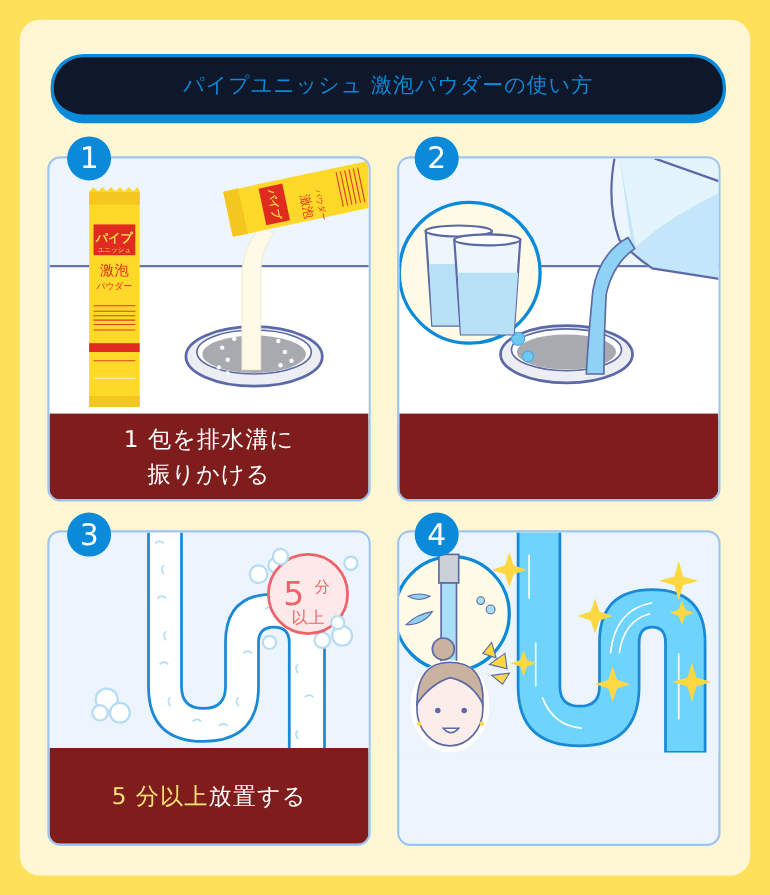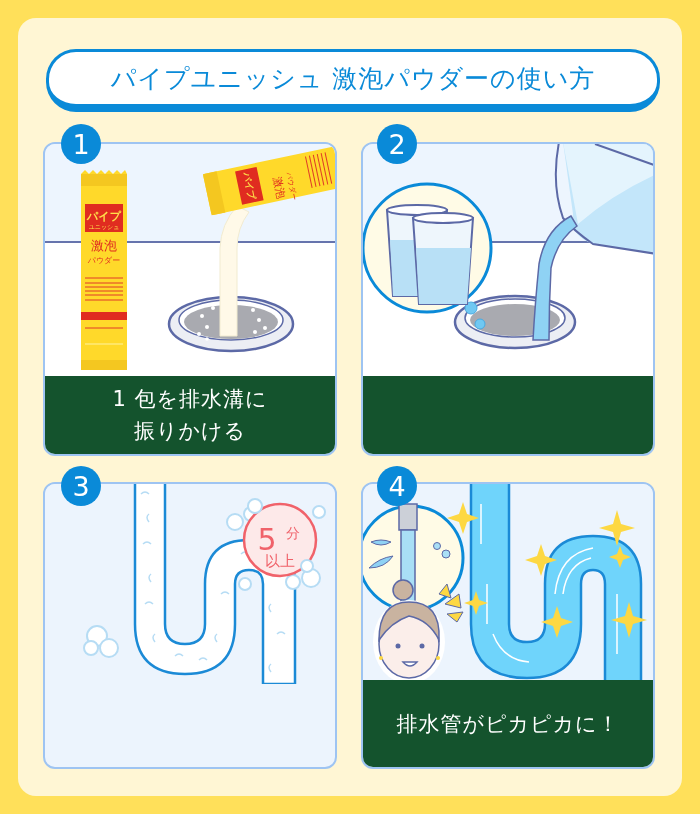--- a/index.html
+++ b/index.html
@@ -1,20 +1,20 @@
 <!DOCTYPE html>
 <html><head>
 <meta charset="utf-8">
 <style>
   html,body{margin:0;padding:0;}
   body{width:700px;height:814px;background:#ffe05a;position:relative;overflow:hidden;font-family:"DejaVu Sans","Liberation Sans",sans-serif;}
   .inner{position:absolute;left:18px;top:18px;width:664px;height:778px;background:#fff6d4;border-radius:18px;}
-  .title{position:absolute;left:46px;top:49px;width:608px;height:52px;background:#ffffff;border:3px solid #0a8ad8;border-bottom-width:8px;border-radius:30px;display:flex;align-items:center;justify-content:center;color:#0a8ad8;font-size:25px;letter-spacing:1px;box-sizing:content-box;}
+  .title{position:absolute;left:46px;top:49px;width:608px;height:52px;background:#0f172a;border:3px solid #0a8ad8;border-bottom-width:8px;border-radius:30px;display:flex;align-items:center;justify-content:center;color:#0a8ad8;font-size:19px;letter-spacing:1px;box-sizing:content-box;}
   .panel{position:absolute;width:294px;border:2px solid #9ec4f2;border-radius:12px;overflow:hidden;background:#ecf4fd;box-sizing:border-box;}
-  .caption{position:absolute;left:0;right:0;bottom:0;background:#14532d;color:#fff;display:flex;align-items:center;justify-content:center;text-align:center;font-size:21px;line-height:32px;letter-spacing:1px;}
+  .caption{position:absolute;left:0;right:0;bottom:0;background:#7f1d1d;color:#fff;display:flex;align-items:center;justify-content:center;text-align:center;font-size:21px;line-height:32px;letter-spacing:1px;}
   .caption .hl{color:#ffe27a;}
   .num{position:absolute;width:40px;height:40px;border-radius:50%;background:#0a8ad8;color:#fff;font-size:27px;display:flex;align-items:center;justify-content:center;font-family:"DejaVu Sans",sans-serif;z-index:5;}
   .scene{position:absolute;left:0;top:0;width:100%;}
   svg{display:block;}
 </style>
 </head>
 <body>
 
 <div class="inner"></div>
 
@@ -178,20 +178,25 @@
         <text x="248" y="54" font-size="14" fill="#f0626a" text-anchor="middle" font-family="DejaVu Sans,sans-serif">分</text>
         <text x="235" y="82" font-size="15" fill="#f0626a" text-anchor="middle" font-family="DejaVu Sans,sans-serif">以上</text>
       </g>
       <g fill="#ffffff" stroke="#b6dcf4" stroke-width="2">
         <circle cx="210" cy="22" r="7"></circle>
           <circle cx="200" cy="100" r="6"></circle>
           <circle cx="262" cy="82" r="6"></circle>
       </g>
     </svg>
   </div>
+  <div class="caption" style="height:87px;">
+    <div>
+      <span class="hl">5 分以上</span><span>放置する</span>
+    </div>
+  </div>
 </div>
 
 <div class="num" style="left:377px;top:466px;">4</div>
 <div class="panel" style="left:361px;top:482px;height:287px;">
   <div class="scene">
     <svg width="294" height="200" viewBox="0 0 294 200">
       <rect width="294" height="200" fill="#ecf4fd"></rect>
 
       <path d="M108 -4 L108 140 Q108 194 164 194 Q218 194 218 140 L218 100 Q218 86 230 86 Q242 86 242 100 L242 200 L278 200 L278 100 Q278 52 230 52 Q182 52 182 100 L182 140 Q182 158 164 158 Q146 158 146 140 L146 -4 Z" fill="#6fd4fb" stroke="#1b8ad6" stroke-width="2.5"></path>
       <g fill="none" stroke="#ffffff" stroke-width="1.5">
@@ -230,16 +235,13 @@
         <ellipse cx="46" cy="160" rx="30" ry="34" fill="#fbeeea" stroke="#5c69a6" stroke-width="1.5"></ellipse>
         <path d="M16 156 Q16 118 46 118 Q78 118 76 156 Q66 136 46 132 Q28 138 16 156z" fill="#c9b3a0" stroke="#5c69a6" stroke-width="1.5"></path>
         <circle cx="35" cy="162" r="2.5" fill="#5c69a6"></circle>
           <circle cx="59" cy="162" r="2.5" fill="#5c69a6"></circle>
         <path d="M40 178 q7 8 14 0 z" fill="#fff" stroke="#5c69a6" stroke-width="1.5"></path>
         <circle cx="18" cy="174" r="2" fill="#fdd843"></circle>
           <circle cx="75" cy="174" r="2" fill="#fdd843"></circle>
       </g>
     </svg>
   </div>
-  <div class="caption" style="height:87px;">
-    <div>排水管がピカピカに！</div>
-  </div>
 </div>
 
 </body></html>

